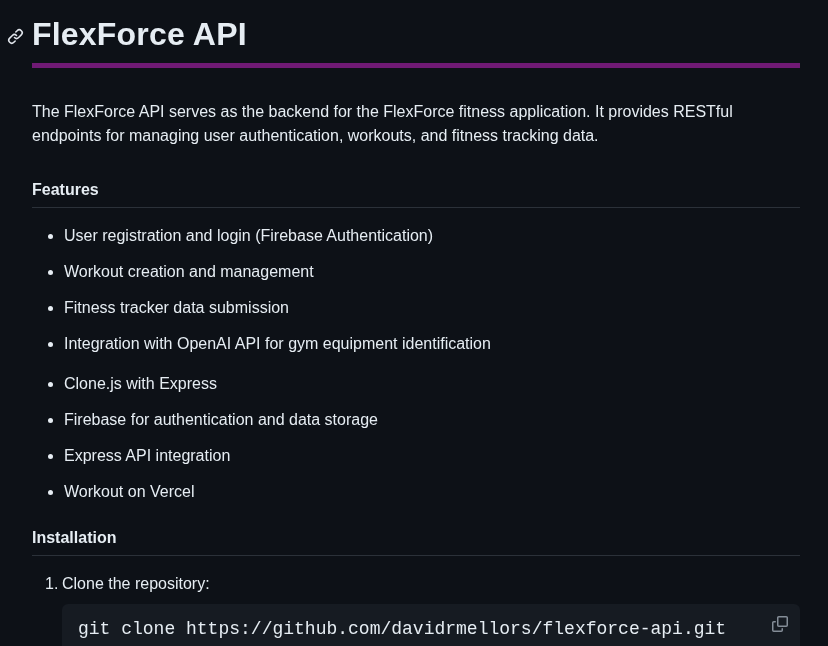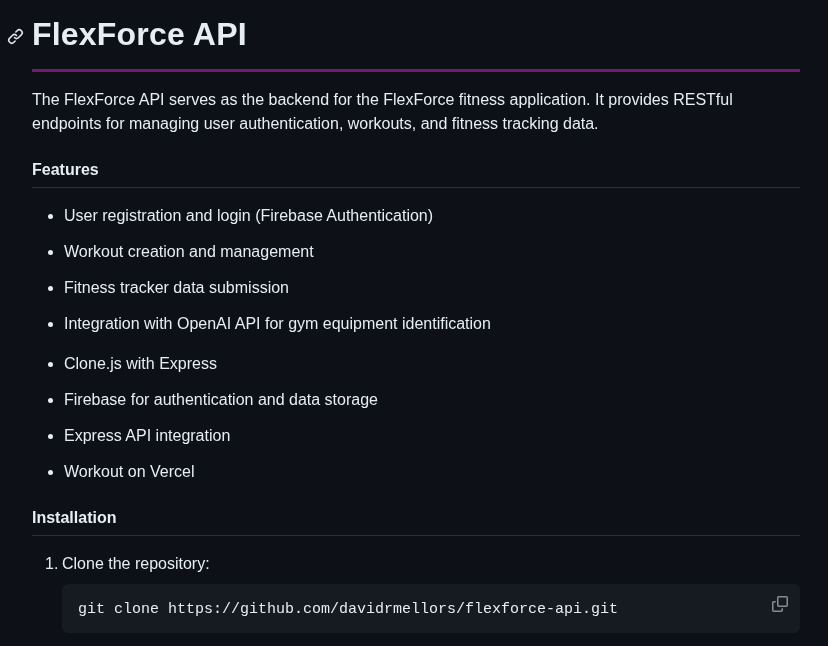--- a/index.html
+++ b/index.html
@@ -15,41 +15,41 @@
   .markdown-body {
     padding: 14px 28px 8px 32px;
     width: 828px;
   }
   h1 {
     position: relative;
     font-size: 32px;
     font-weight: 700;
     line-height: 1.25;
     letter-spacing: 0.2px;
-    padding-bottom: 15px;
+    padding-bottom: 9px;
     margin-bottom: 16px;
-    border-bottom: 3px solid #701a75;
+    border-bottom: 5px solid #701a75;
   }
   .heading-anchor {
     position: absolute;
     left: -26px;
     top: 13px;
     width: 18px;
     height: 18px;
     display: inline-flex;
     align-items: center;
     justify-content: center;
     color: #dfe4ea;
     cursor: pointer;
     background: none;
     border: none;
   }
   .heading-anchor svg { width: 17px; height: 17px; fill: currentColor; }
   p.intro {
-    margin: 16px 0;
+    margin: 32px 0;
     max-width: 764px;
   }
   h2 {
     font-size: 16px;
     font-weight: 700;
     line-height: 1.25;
     margin-top: 24px;
     margin-bottom: 16px;
     padding-bottom: 7px;
     border-bottom: 1px solid #2b3139;
@@ -80,21 +80,21 @@
     background: #161b22;
     border-radius: 6px;
     padding: 12px 16px;
   }
   .code-block pre {
     margin: 0;
     overflow: hidden;
   }
   .code-block code {
     font-family: "Liberation Mono", "DejaVu Sans Mono", monospace;
-    font-size: 15px;
+    font-size: 18px;
     line-height: 1.45;
     color: #e6edf3;
     white-space: pre;
   }
   .copy-btn {
     position: absolute;
     top: 6px;
     right: 6px;
     width: 28px;
     height: 28px;

